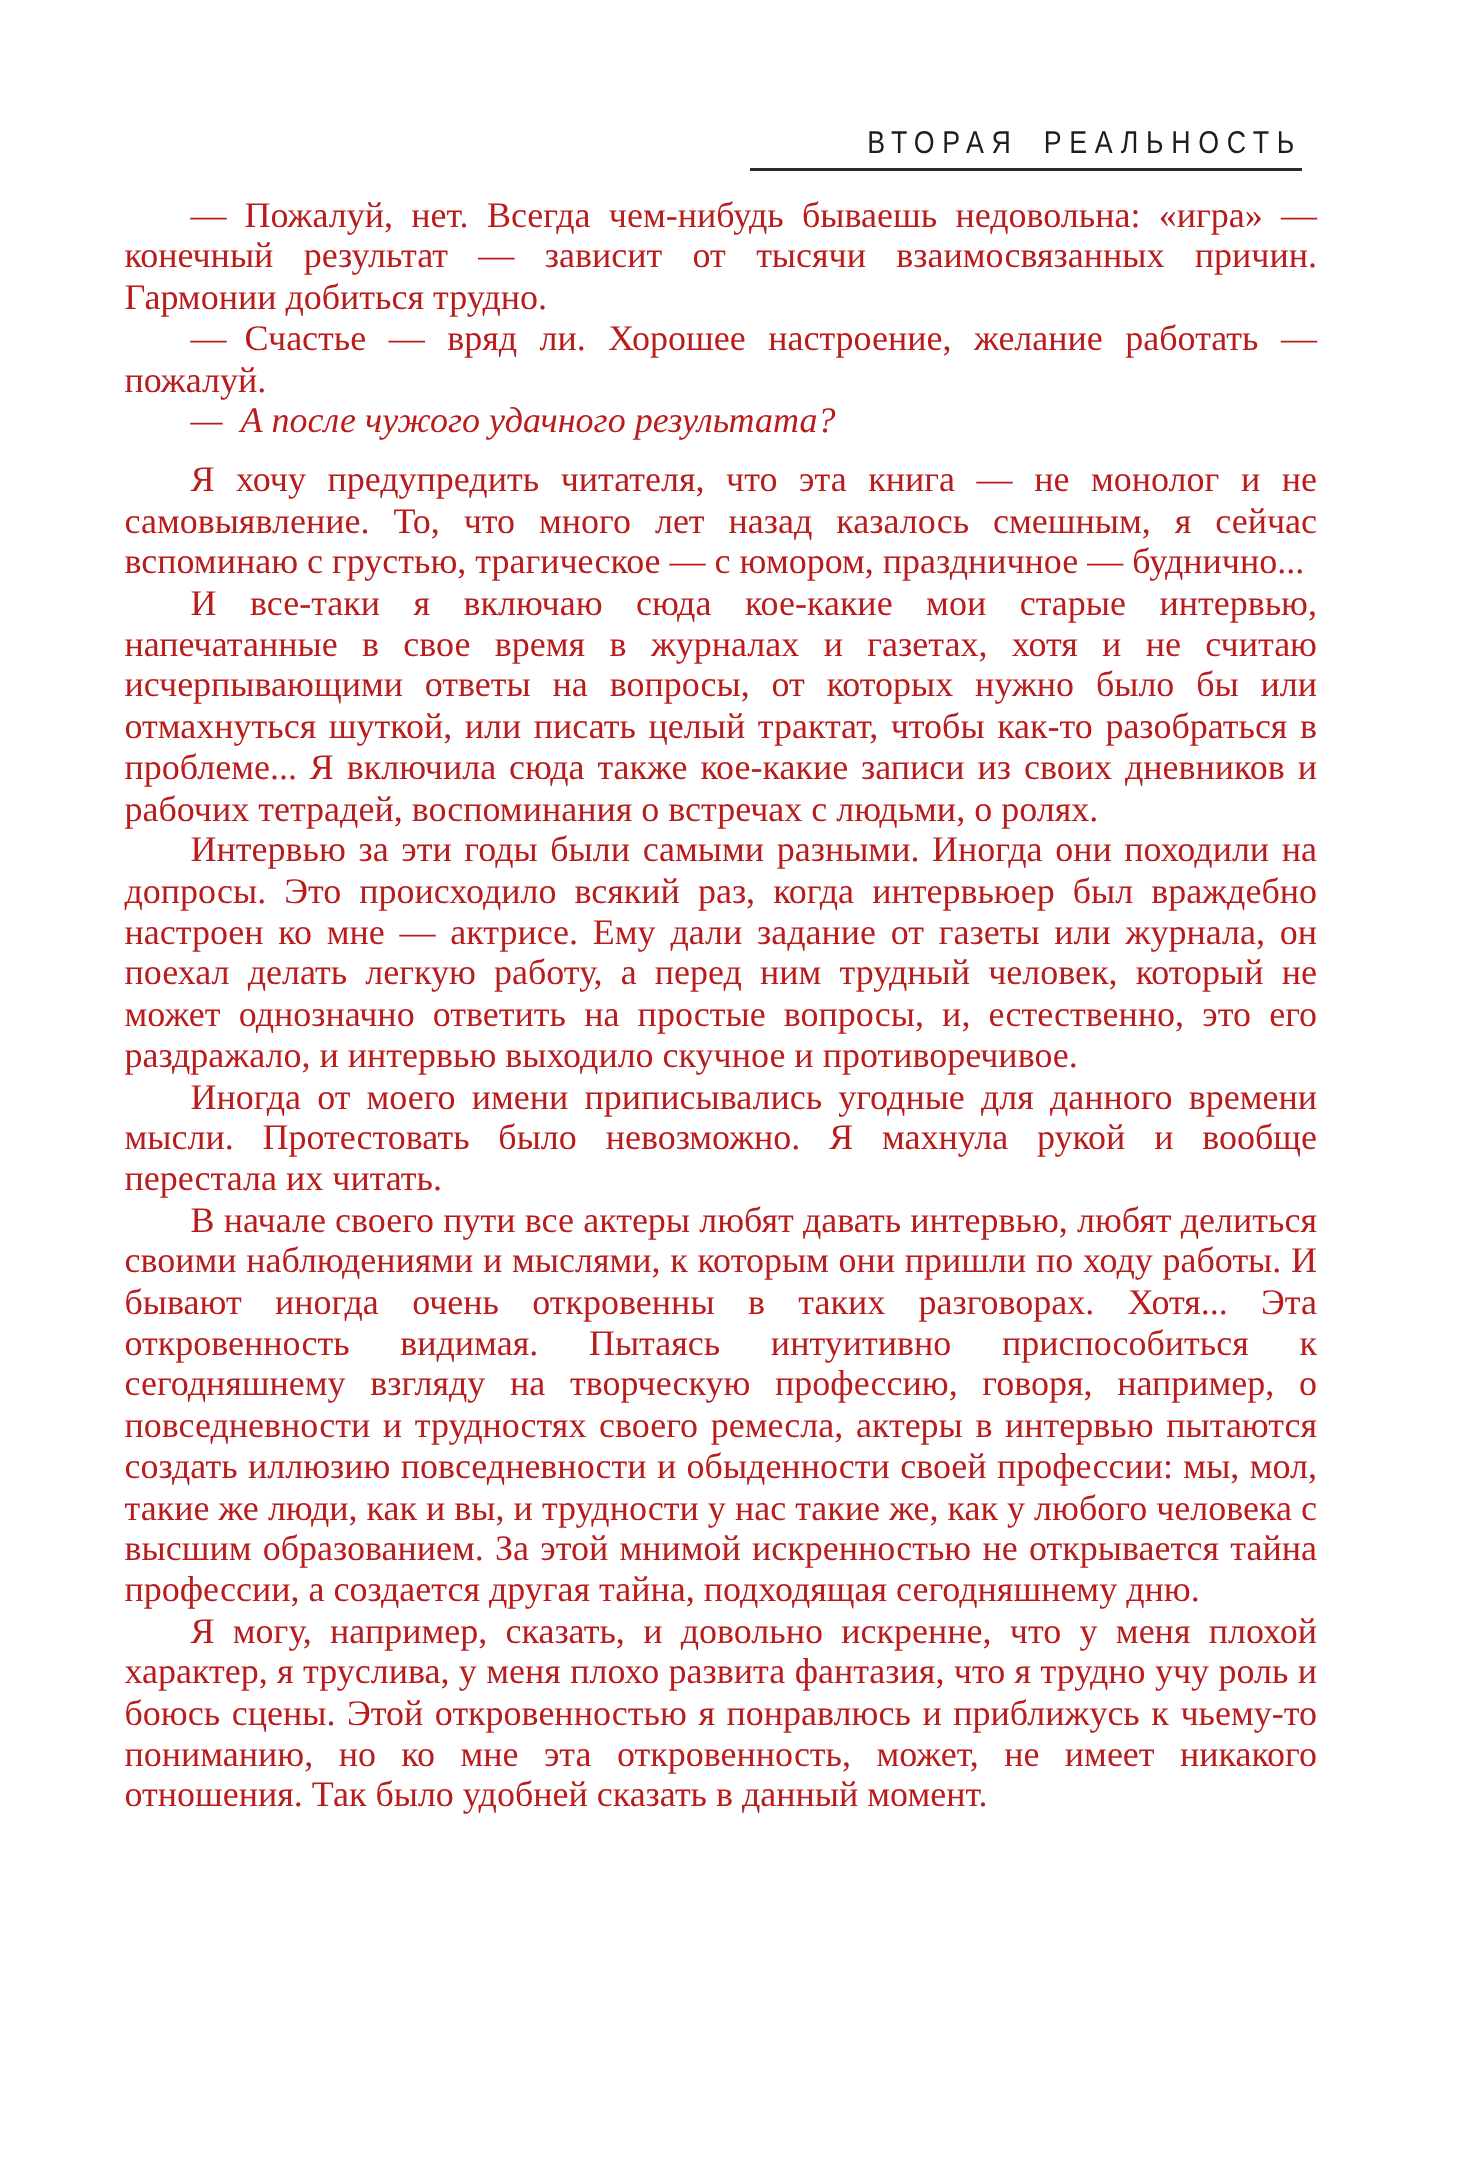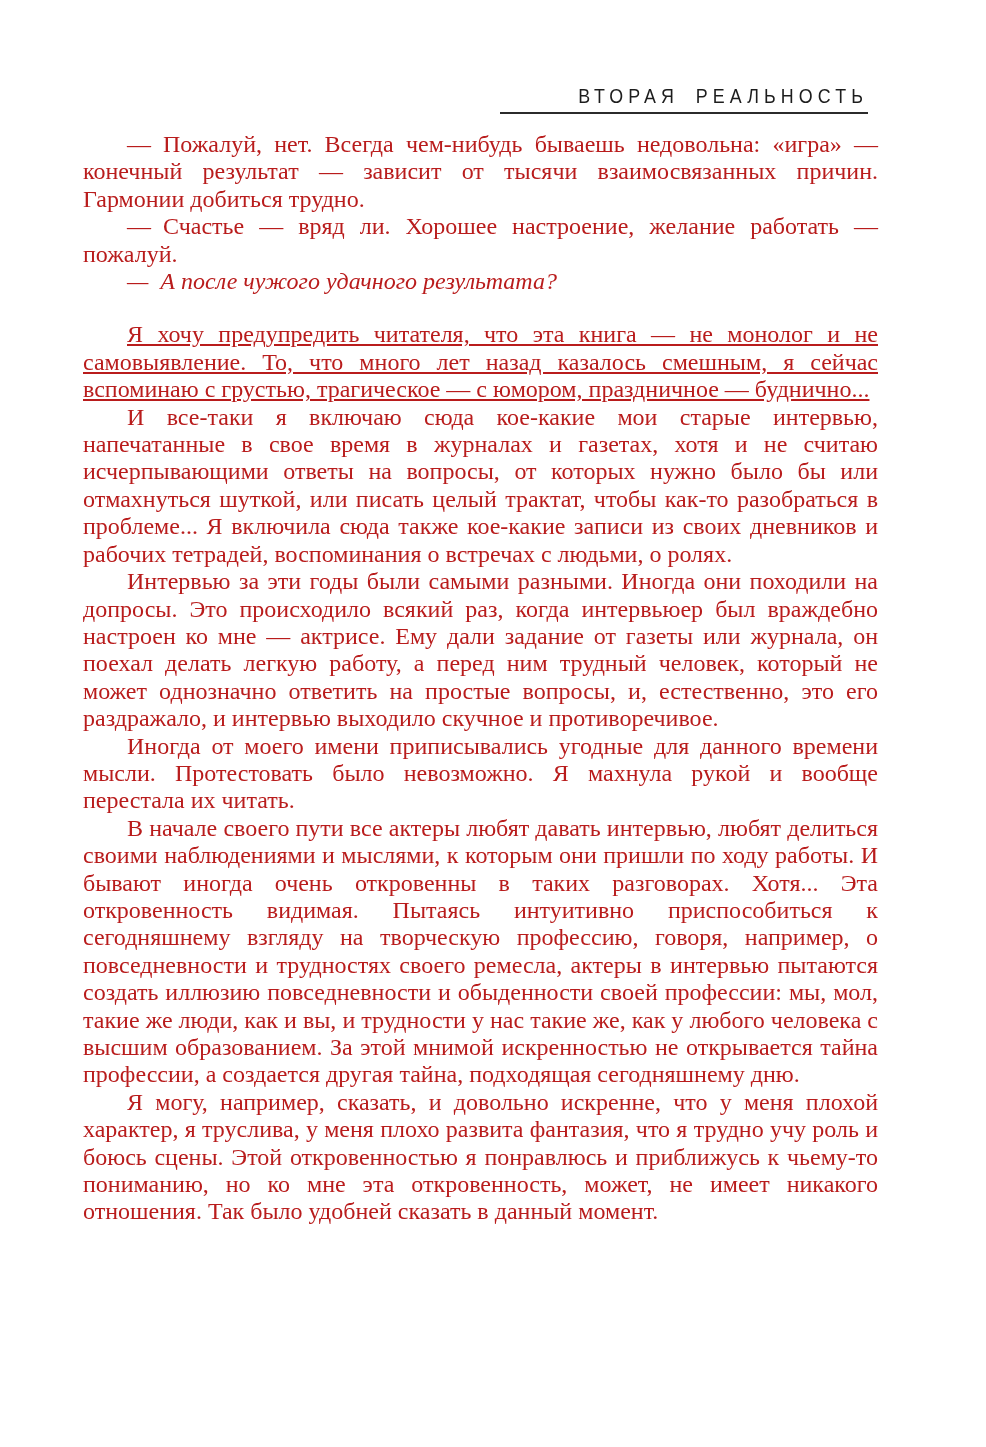--- a/index.html
+++ b/index.html
@@ -52,22 +52,21 @@
   }
   .text-block p {
     margin: 0;
     padding: 0;
     text-indent: 44px;
   }
   .text-block p.italic {
     font-style: italic;
   }
   .text-block p.gap-before {
-    margin-top: 26px;
-    text-decoration: underline;
+    margin-top: 12px;
   }
   
   .page-number {
     position: absolute;
     top: 1336px;
     left: 850px;
     font-size: 28px;
     color: #121212;
   }
 </style>

